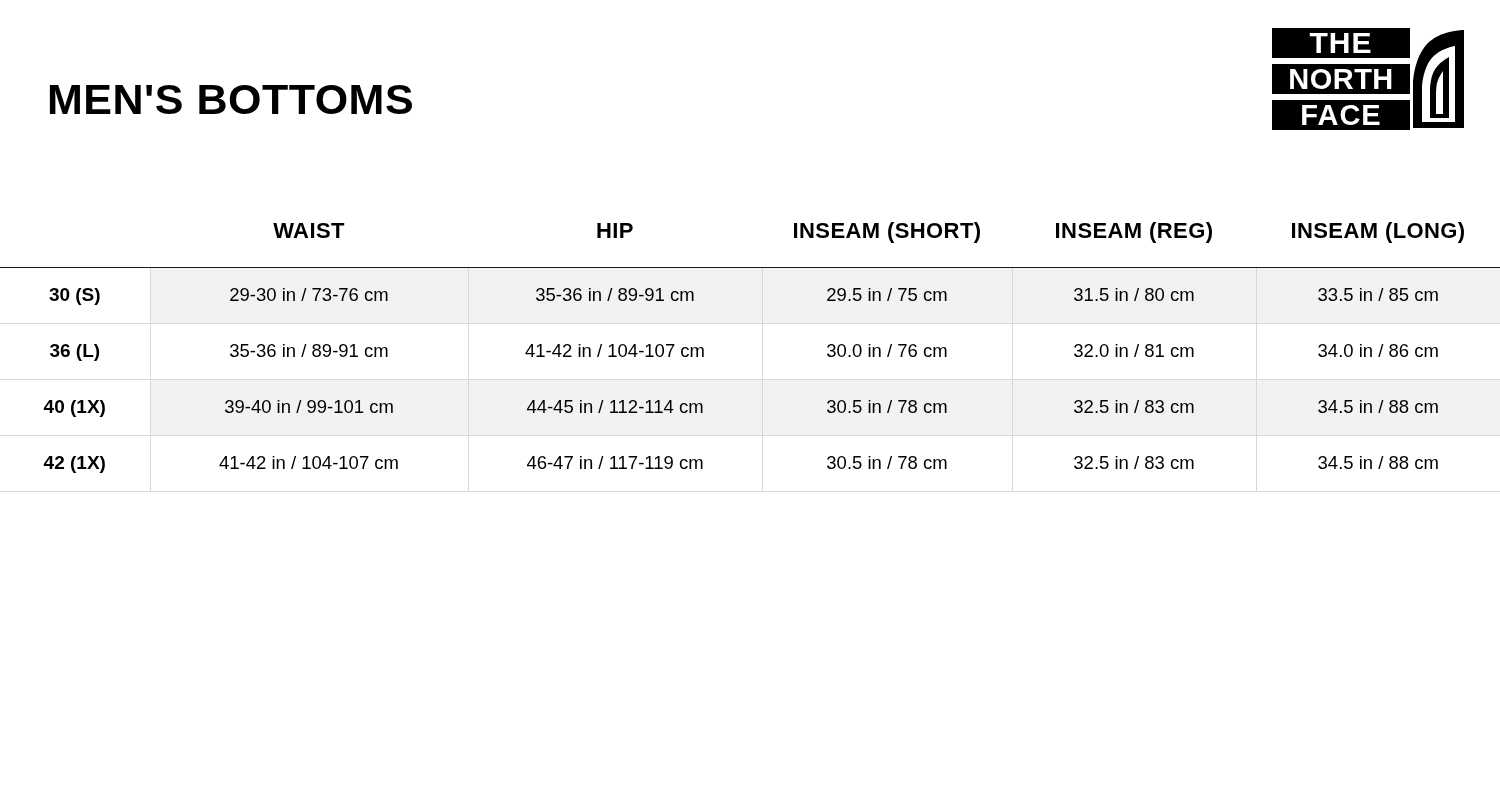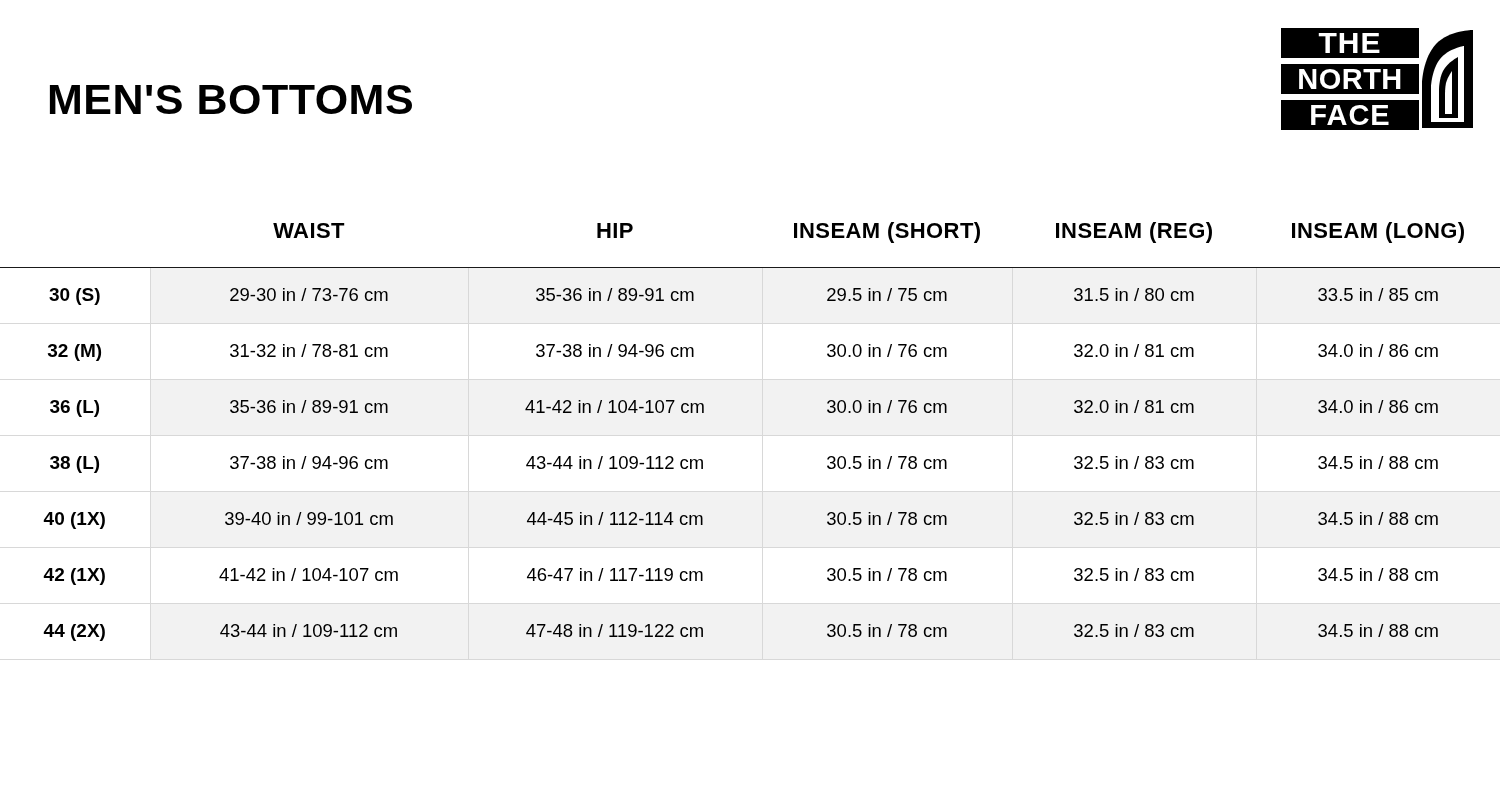--- a/index.html
+++ b/index.html
@@ -36,21 +36,21 @@
     font-weight: bold;
     letter-spacing: 0.5px;
     line-height: 1;
     white-space: nowrap;
     margin-left: 14px;
   }
 
   
   .logo {
     position: absolute;
-    right: 27px;
+    right: 36px;
     top: 24px;
     width: 200px;
     height: 110px;
     text-align: right;
   }
   .logo svg { display: block; }
 
   
   .size-table {
     position: absolute;
@@ -162,63 +162,39 @@
     <tbody>
       <tr>
         <td>30 (S)</td>
         <td>29-30 in / 73-76 cm</td>
         <td>35-36 in / 89-91 cm</td>
         <td>29.5 in / 75 cm</td>
         <td>31.5 in / 80 cm</td>
         <td>33.5 in / 85 cm</td>
       </tr>
       <tr>
-        <td>32 (M)</td>
-        <td>31-32 in / 78-81 cm</td>
-        <td>37-38 in / 94-96 cm</td>
-        <td>30.0 in / 76 cm</td>
-        <td>32.0 in / 81 cm</td>
-        <td>34.0 in / 86 cm</td>
-      </tr>
-      <tr>
         <td>36 (L)</td>
         <td>35-36 in / 89-91 cm</td>
         <td>41-42 in / 104-107 cm</td>
         <td>30.0 in / 76 cm</td>
         <td>32.0 in / 81 cm</td>
         <td>34.0 in / 86 cm</td>
       </tr>
       <tr>
-        <td>38 (L)</td>
-        <td>37-38 in / 94-96 cm</td>
-        <td>43-44 in / 109-112 cm</td>
-        <td>30.5 in / 78 cm</td>
-        <td>32.5 in / 83 cm</td>
-        <td>34.5 in / 88 cm</td>
-      </tr>
-      <tr>
         <td>40 (1X)</td>
         <td>39-40 in / 99-101 cm</td>
         <td>44-45 in / 112-114 cm</td>
         <td>30.5 in / 78 cm</td>
         <td>32.5 in / 83 cm</td>
         <td>34.5 in / 88 cm</td>
       </tr>
       <tr>
         <td>42 (1X)</td>
         <td>41-42 in / 104-107 cm</td>
         <td>46-47 in / 117-119 cm</td>
         <td>30.5 in / 78 cm</td>
         <td>32.5 in / 83 cm</td>
         <td>34.5 in / 88 cm</td>
       </tr>
-      <tr>
-        <td>44 (2X)</td>
-        <td>43-44 in / 109-112 cm</td>
-        <td>47-48 in / 119-122 cm</td>
-        <td>30.5 in / 78 cm</td>
-        <td>32.5 in / 83 cm</td>
-        <td>34.5 in / 88 cm</td>
-      </tr>
     </tbody>
   </table>
 
 </div>
 
 </body></html>

